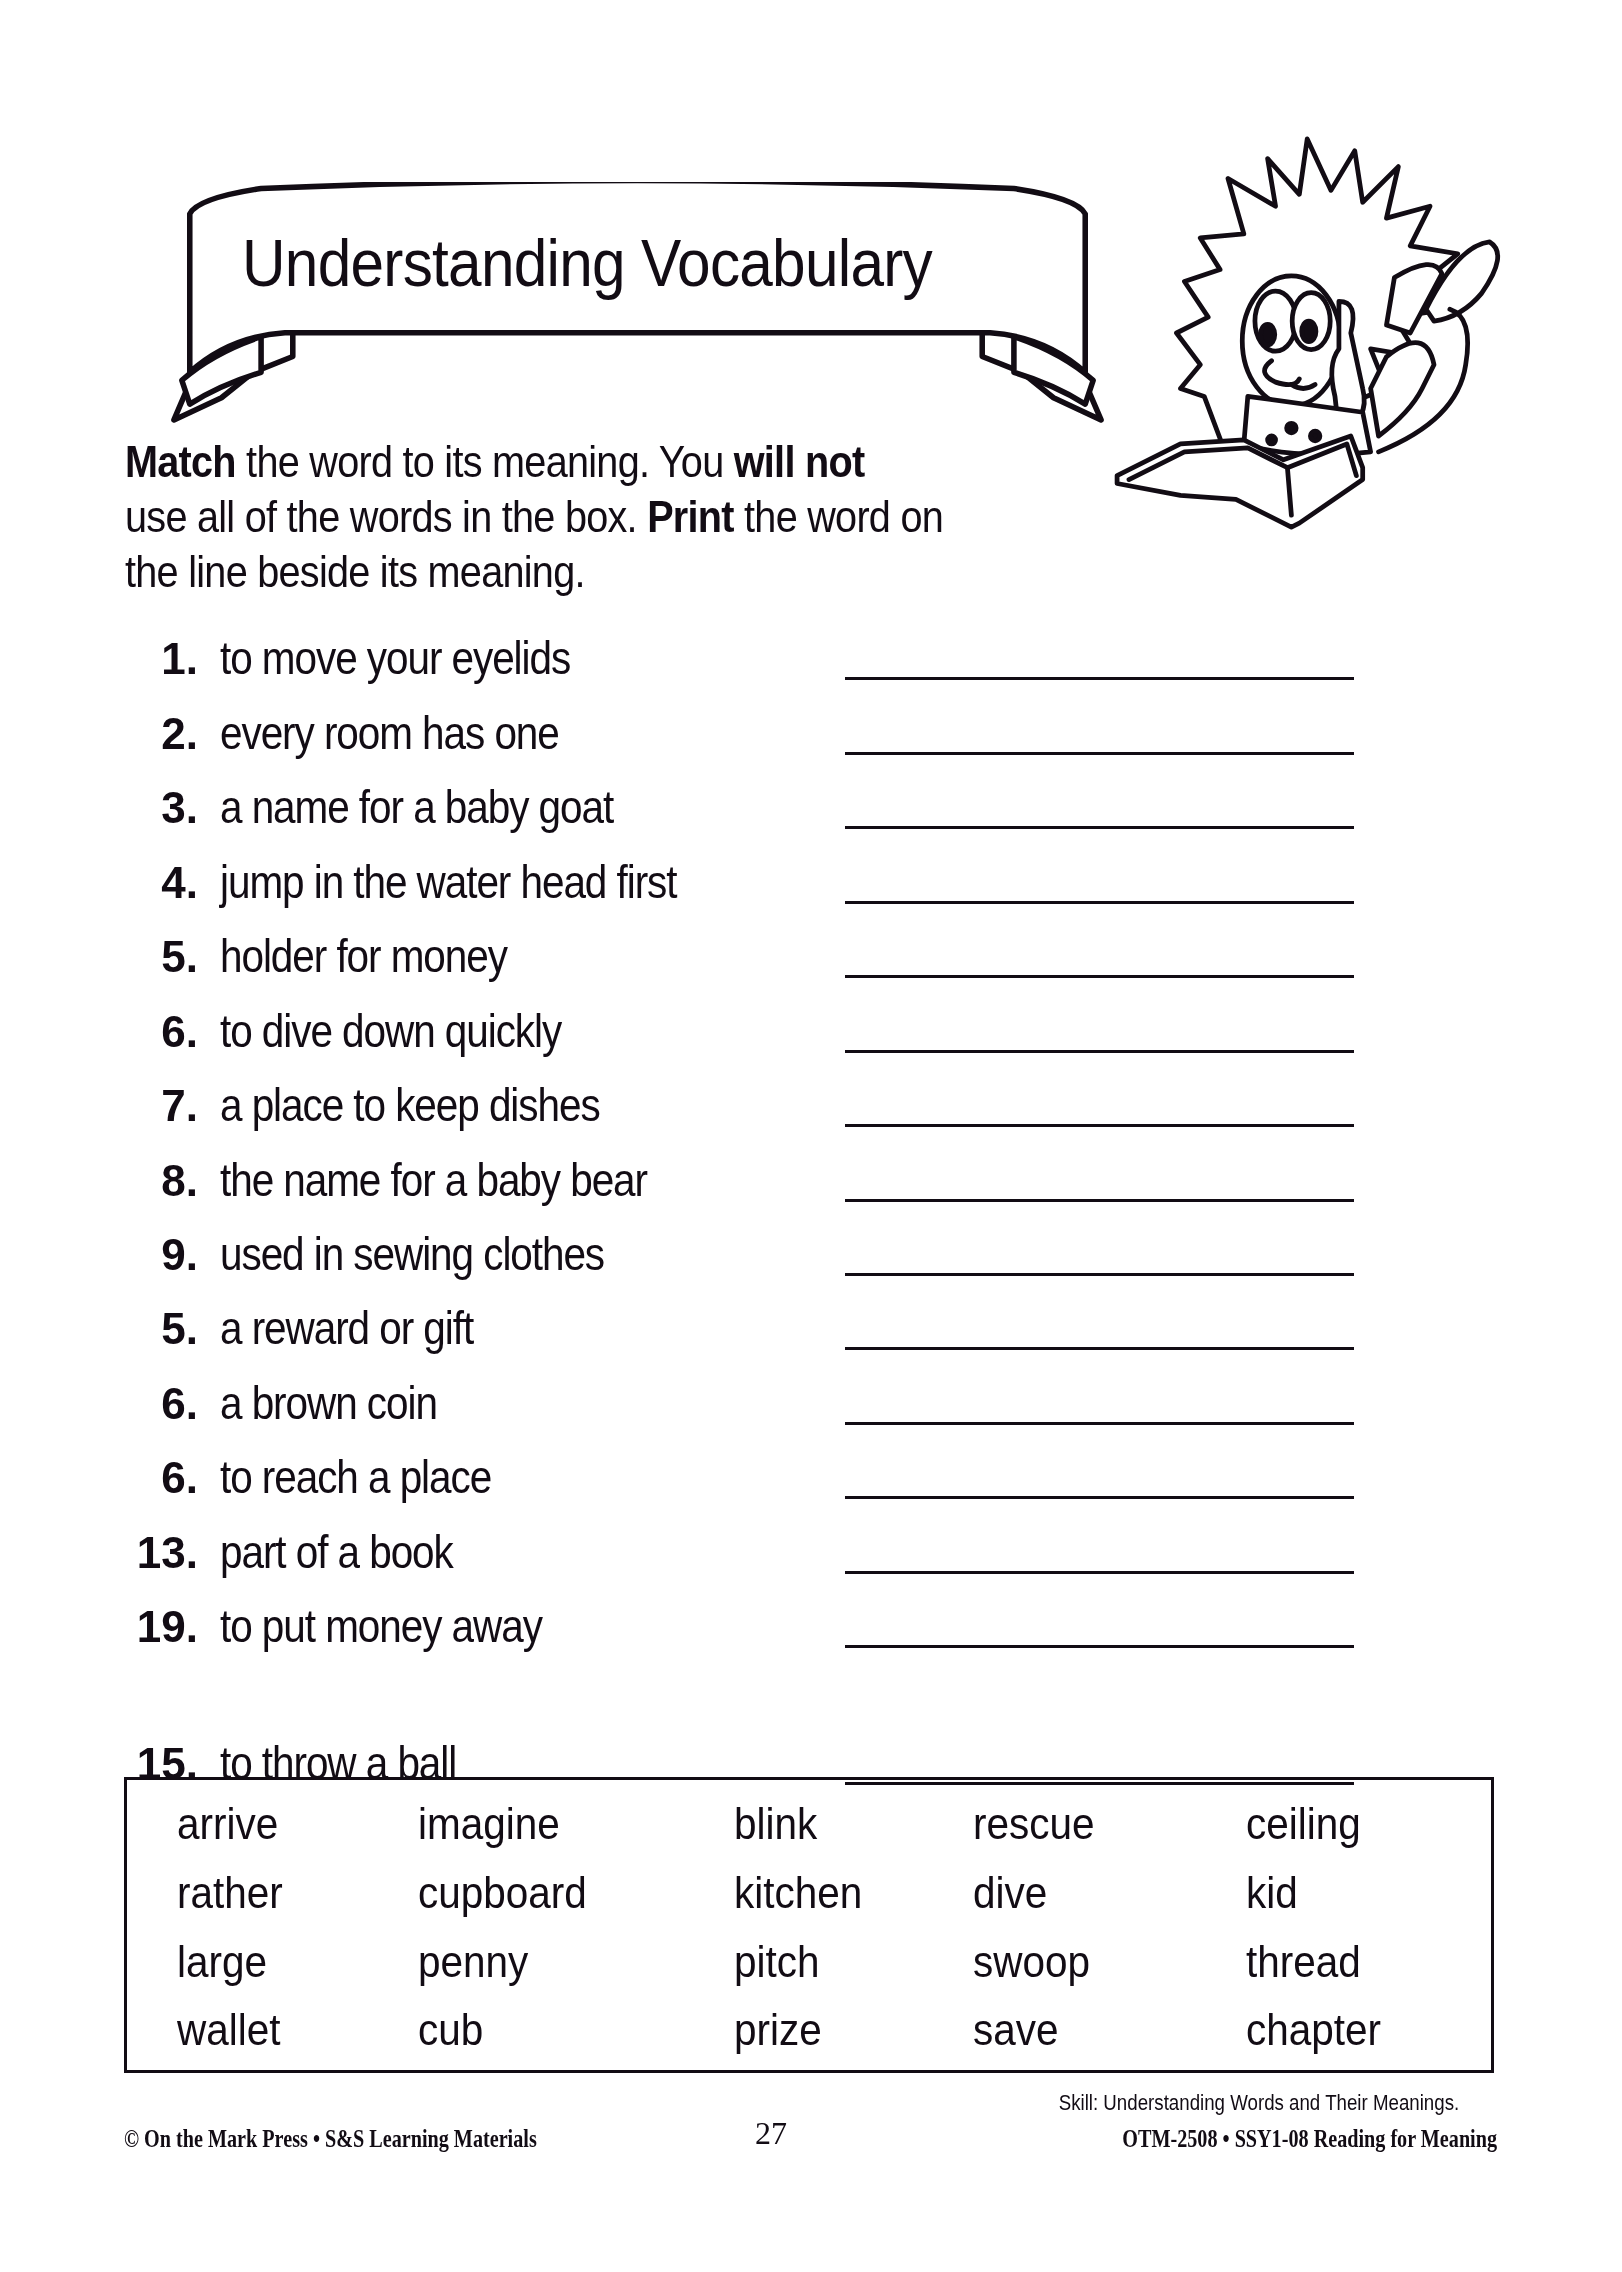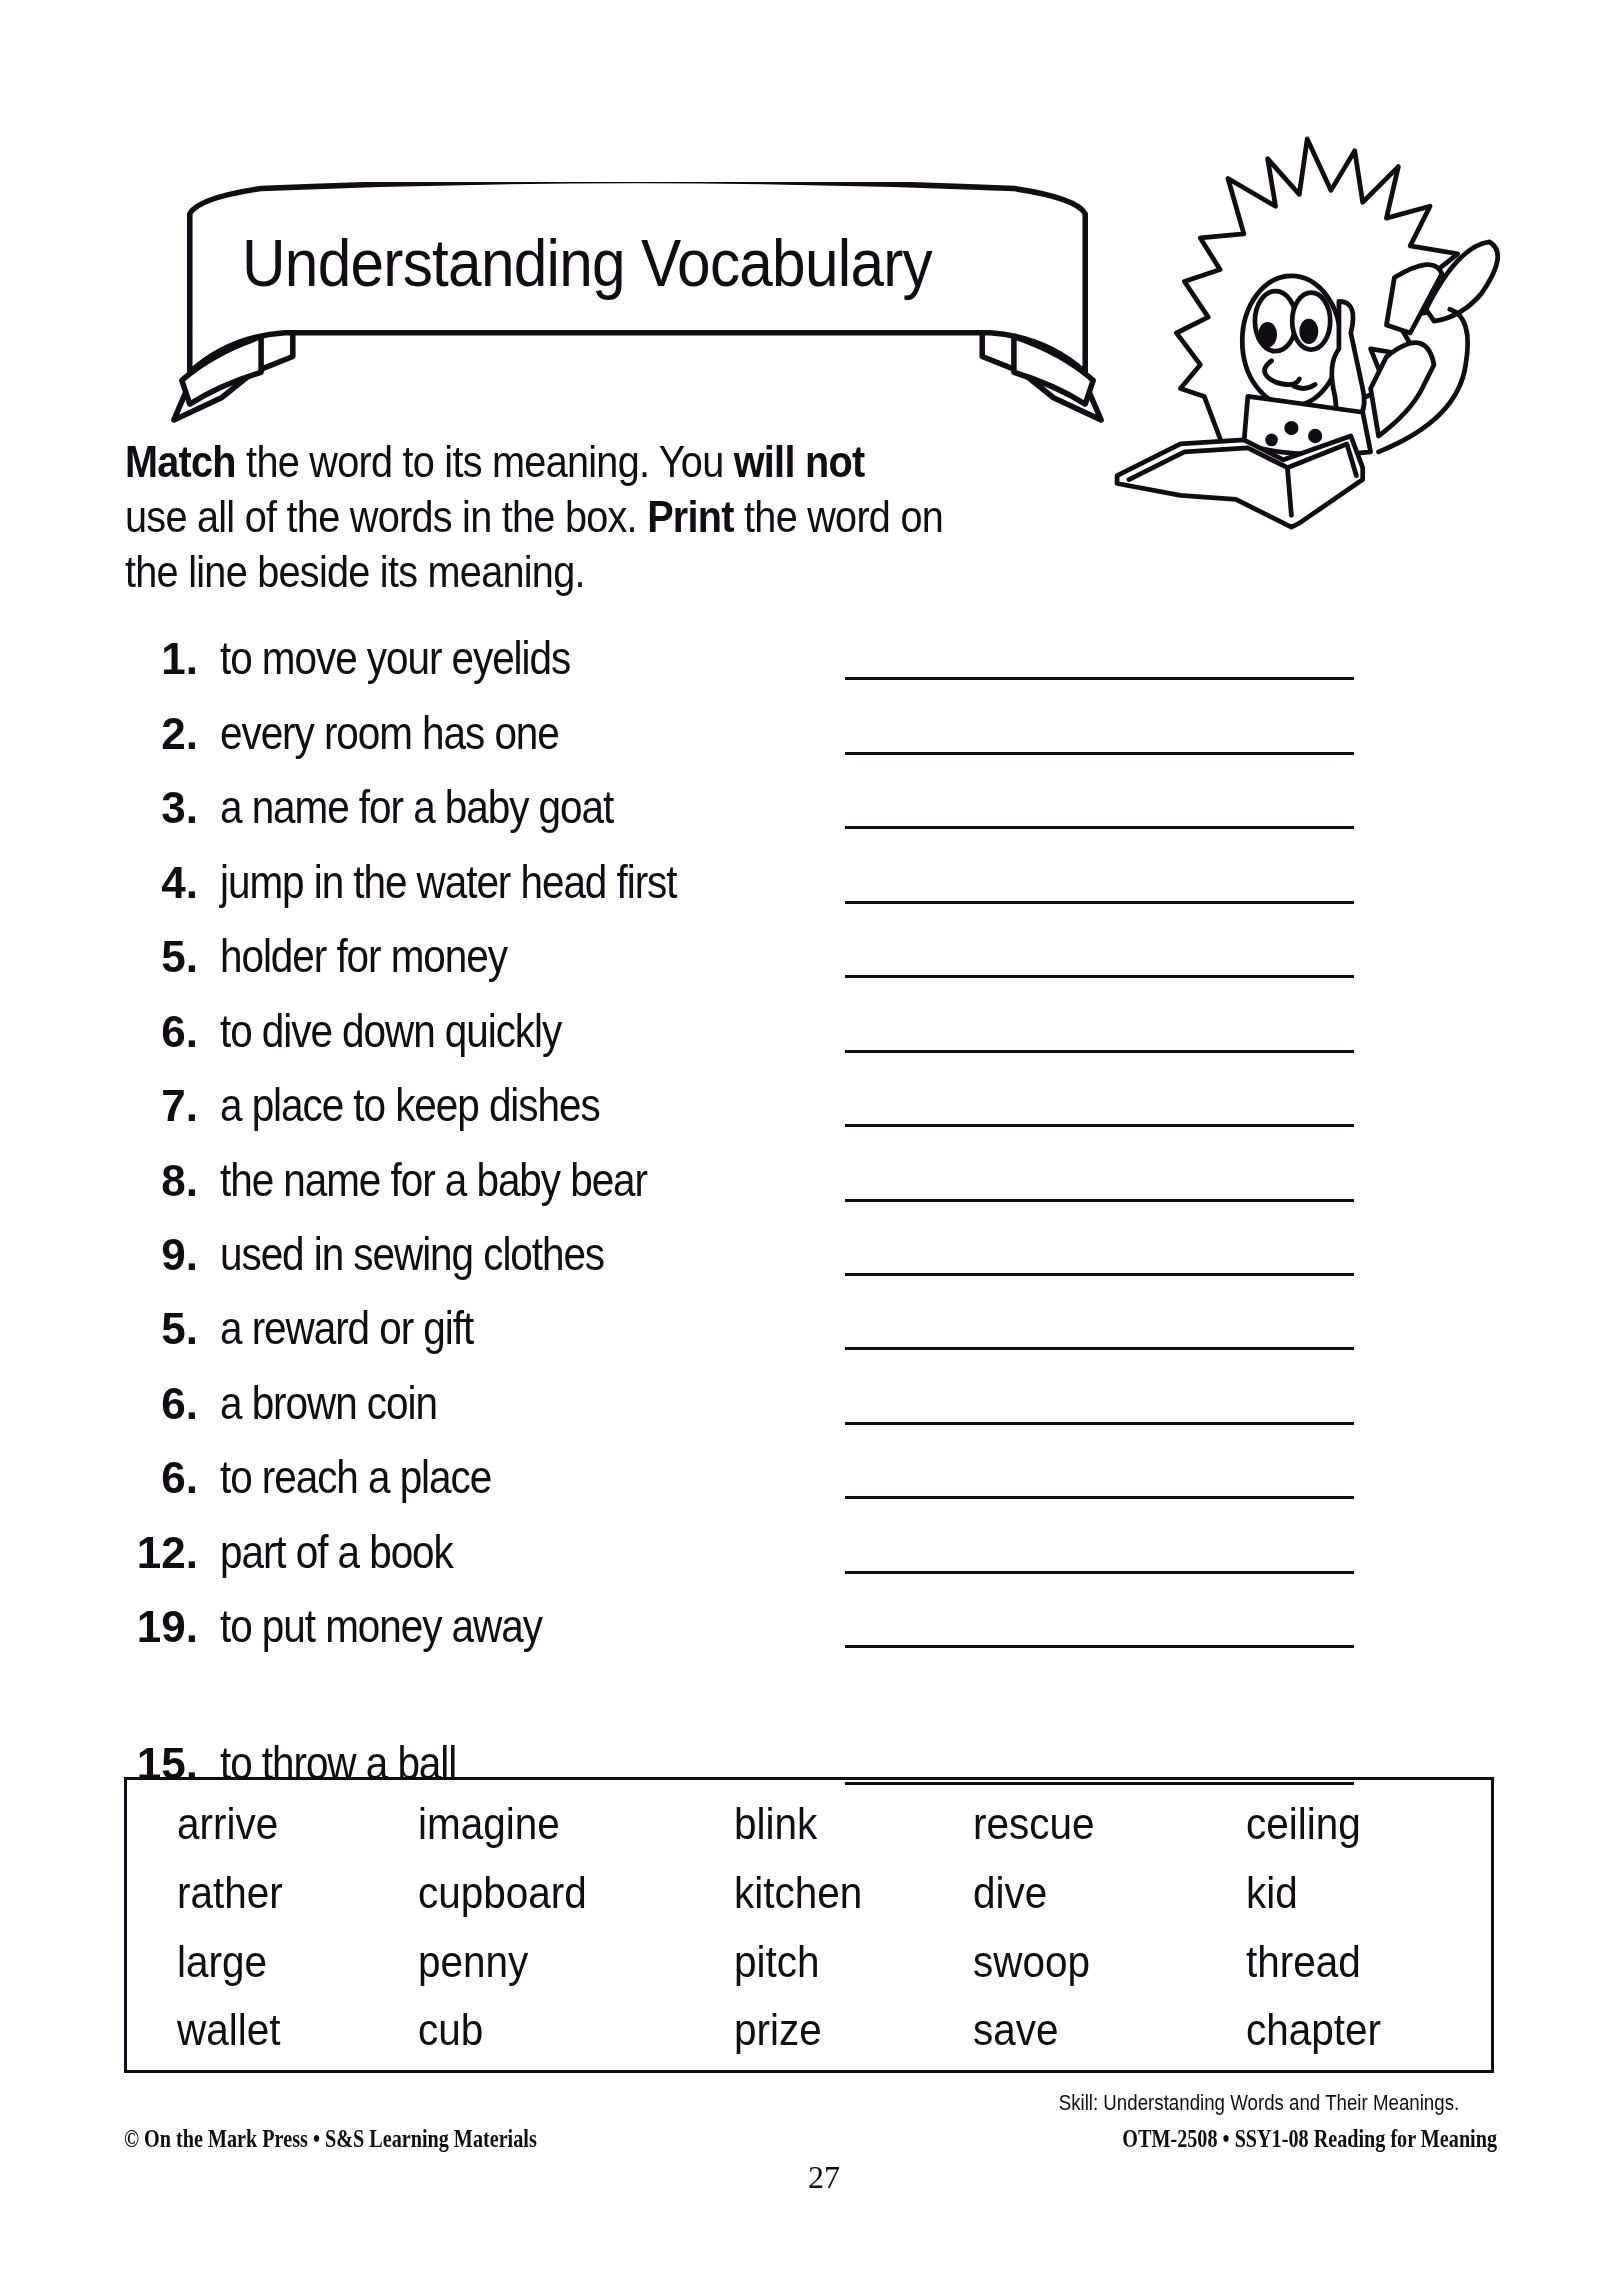--- a/index.html
+++ b/index.html
@@ -64,21 +64,21 @@
     .skill {
       position: absolute; right: calc(1622px - 1459px); top: 2090px;
       font-size: 22px; line-height: 25px; white-space: nowrap;
       transform: scaleX(0.85); transform-origin: right top;
     }
     .footer-text {
       position: absolute; top: 2125px; font-size: 24.6px; font-weight: bold;
       line-height: 28.5px; white-space: nowrap;
     }
     .footer-left { left: 124px; transform: scaleX(0.82); transform-origin: left top; }
-    .footer-center { left: 808px; font-weight: normal; font-size: 32px; top: 2119px; margin-top: 44px; }
+    .footer-center { left: 755px; font-weight: normal; font-size: 32px; top: 2119px; }
     .footer-right { right: calc(1622px - 1497px); transform: scaleX(0.82); transform-origin: right top; }
   </style>
 </head>
 <body>
 
 <svg id="banner-svg" viewBox="0 0 1190 310" fill="#ffffff" stroke="#120c14" stroke-width="7" stroke-linejoin="round">
 
   <path d="M 40 230 L 10 300 L 70 272 L 110 240 L 160 220 L 160 150 Z"></path>
   <path d="M 20 250 Q 60 215 120 195 L 120 240 Q 70 255 30 280 Z"></path>
 
@@ -193,21 +193,21 @@
     <div class="q-line"></div>
     <input class="q-line-input" value="" style="">
   </div>
   <div class="q-item" style="top:1450px">
     <span class="q-num sans">6.</span>
     <span class="q-text sans">to reach a place</span>
     <div class="q-line"></div>
     <input class="q-line-input" value="" style="">
   </div>
   <div class="q-item" style="top:1525px">
-    <span class="q-num sans">12.</span>
+    <span class="q-num sans">13.</span>
     <span class="q-text sans">part of a book</span>
     <div class="q-line"></div>
     <input class="q-line-input" value="" style="">
   </div>
   <div class="q-item" style="top:1599px">
     <span class="q-num sans">19.</span>
     <span class="q-text sans">to put money away</span>
     <div class="q-line"></div>
     <input class="q-line-input" value="" style="">
   </div>

